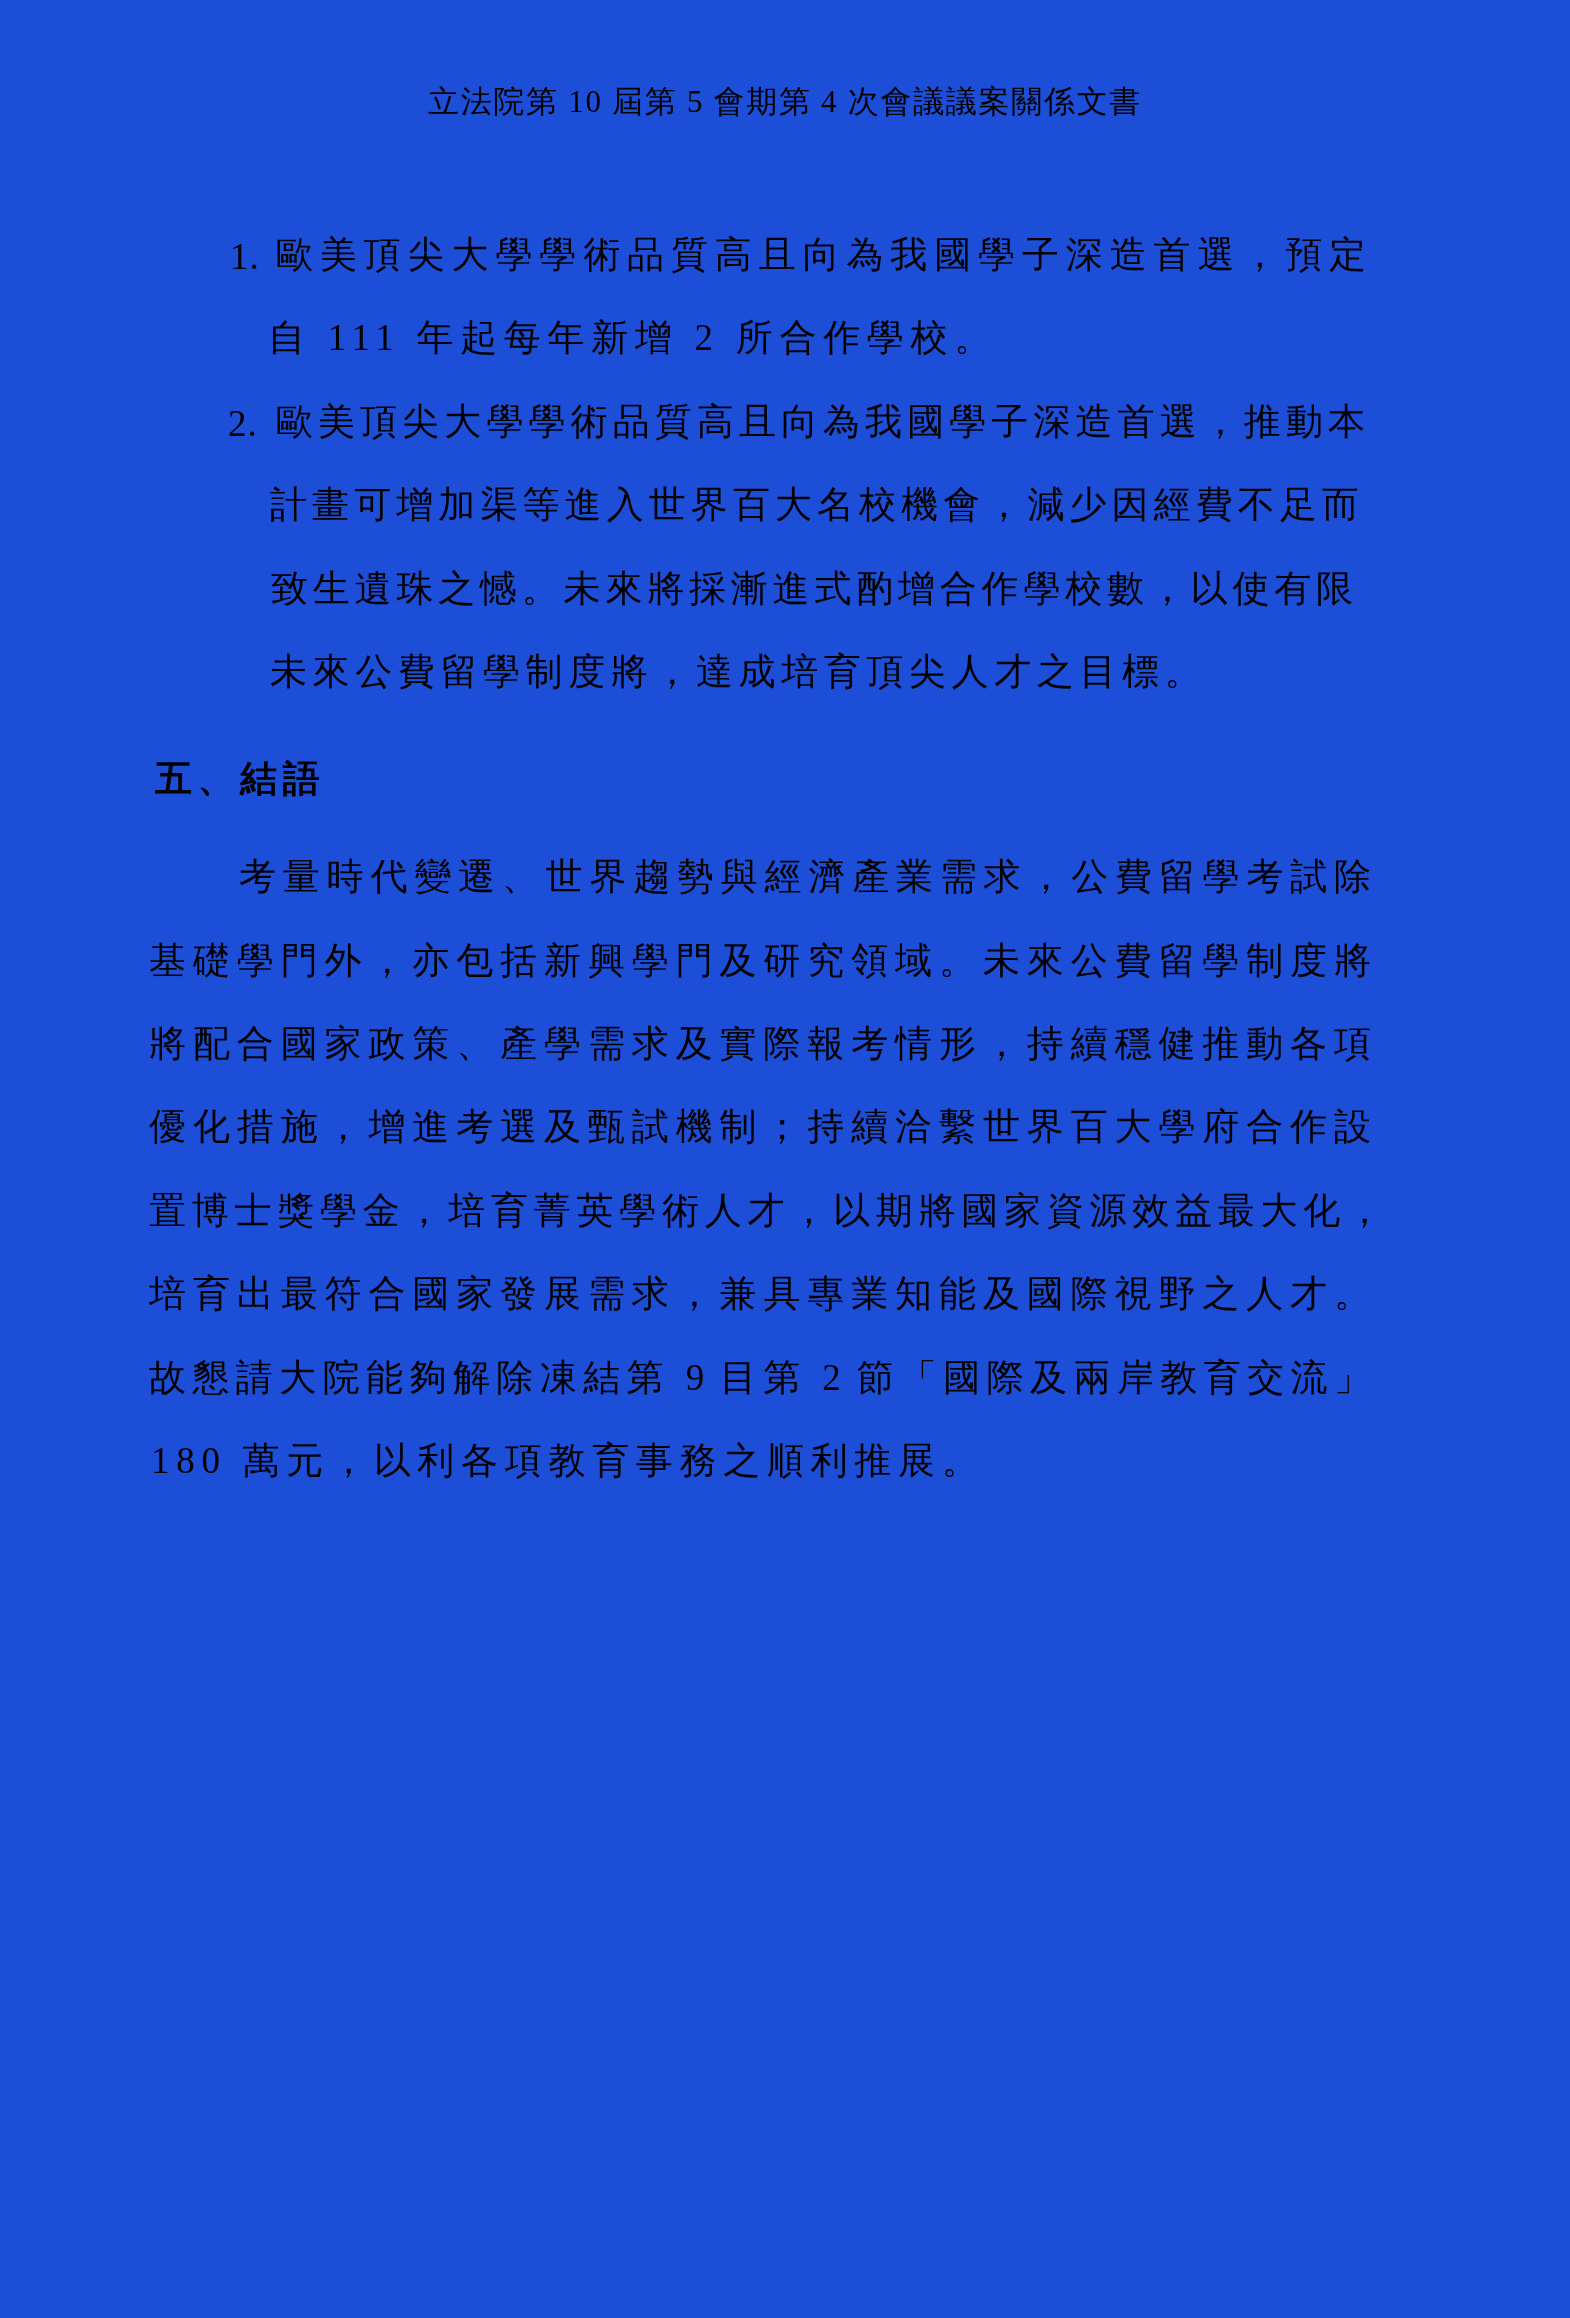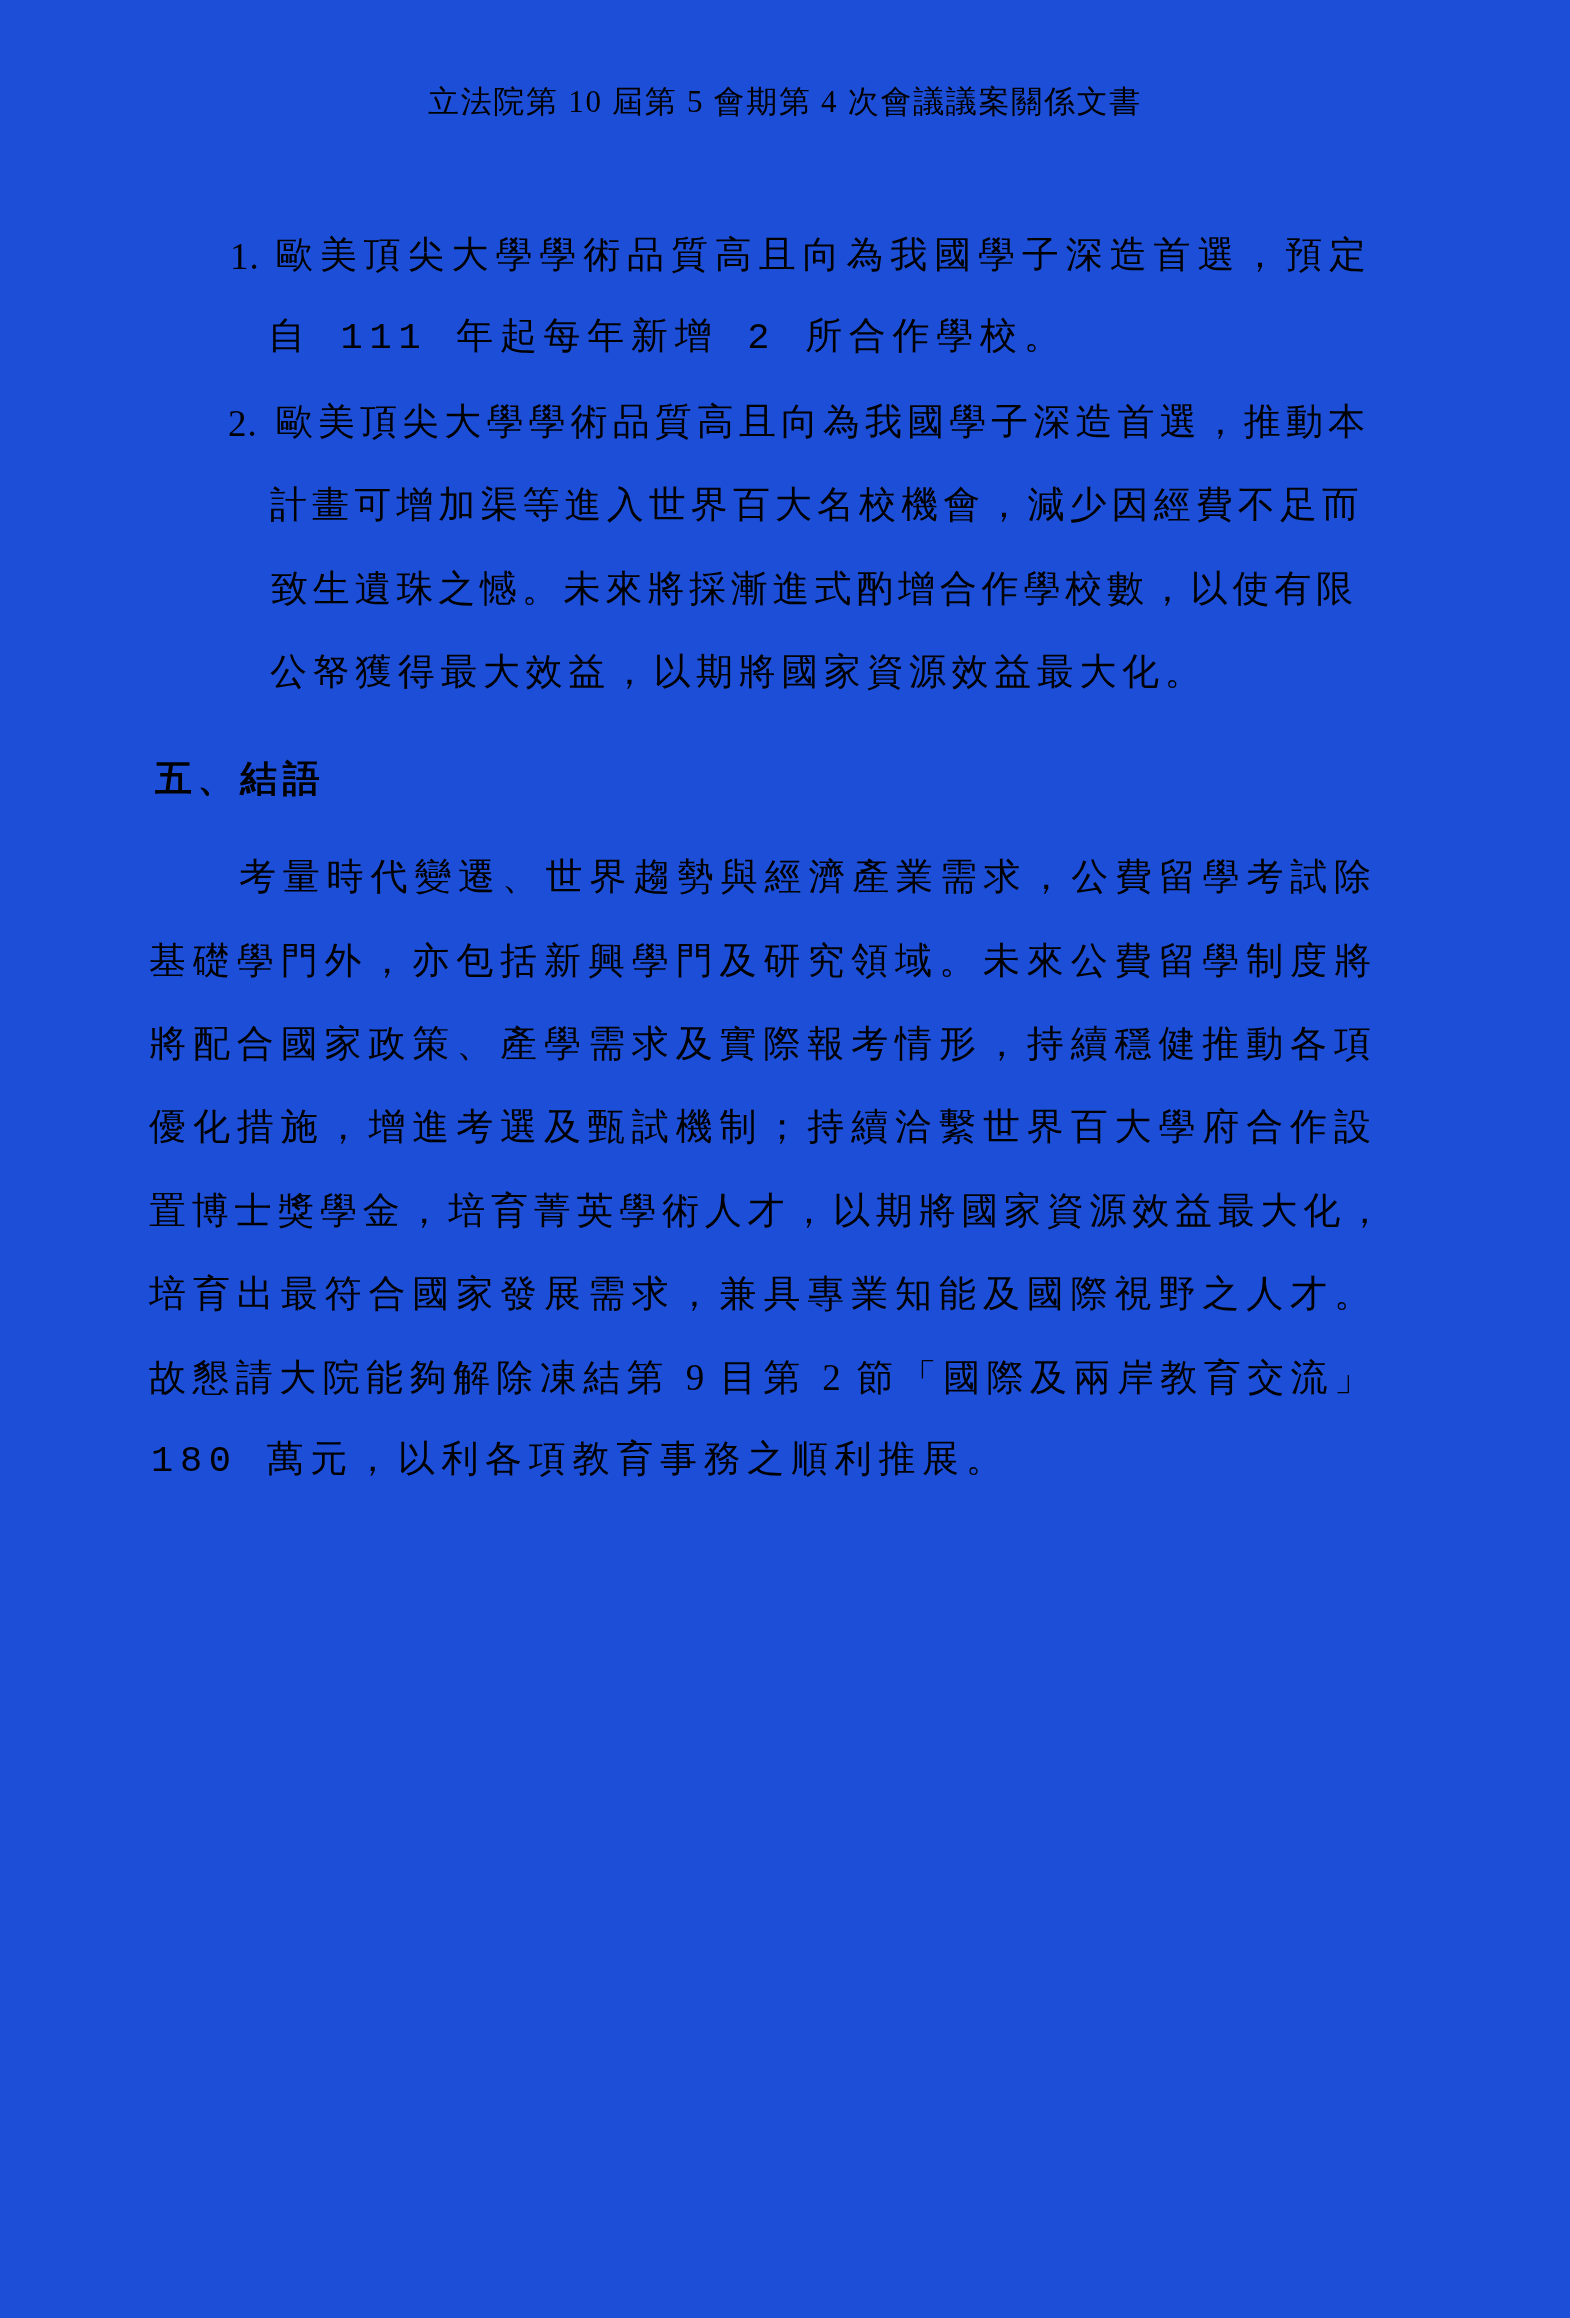--- a/index.html
+++ b/index.html
@@ -29,21 +29,21 @@
     white-space: nowrap;
   }
   
   .just {
     white-space: normal;
     text-align: justify;
     text-align-last: justify;
     text-justify: inter-character;
     letter-spacing: 0;
   }
-  .sp { letter-spacing: 6.7px; font-family: Liberation Mono, monospace; }
+  .sp { letter-spacing: 6.7px; }
   .sp10 { letter-spacing: 5.6px; }
   .item-number { letter-spacing: 1.1px; }
   .section-heading {
     position: absolute;
     font-size: 37px;
     font-weight: bold;
     letter-spacing: 5.6px;
     white-space: nowrap;
   }
   .page-number {
@@ -63,21 +63,21 @@
   <div class="doc-header">立法院第 10 屆第 5 會期第 4 次會議議案關係文書</div>
 
   <div class="line item-number" style="top:236px; left:230px;">1.</div>
   <div class="line just" style="top:234px; left:276px; width:1090px;">歐美頂尖大學學術品質高且向為我國學子深造首選，預定</div>
   <div class="line sp" style="top:317px; left:268px;">自 111 年起每年新增 2 所合作學校。</div>
 
   <div class="line item-number" style="top:403px; left:228px;">2.</div>
   <div class="line just" style="top:401px; left:276px; width:1089px;">歐美頂尖大學學術品質高且向為我國學子深造首選，推動本</div>
   <div class="line just" style="top:484px; left:270px; width:1089px;">計畫可增加渠等進入世界百大名校機會，減少因經費不足而</div>
   <div class="line just" style="top:568px; left:271px; width:1082px;">致生遺珠之憾。未來將採漸進式酌增合作學校數，以使有限</div>
-  <div class="line sp10" style="top:651px; left:270px;">公帑獲得最大效益，以期將國家資源效益最大化。</div>
+  <div class="line sp10" style="top:651px; left:270px;">未來公費留學制度將，達成培育頂尖人才之目標。</div>
 
   <div class="section-heading" style="top:754px; left:155px;font-family:Liberation Serif, serif;">五、結語</div>
 
   <div class="line just" style="top:856px; left:149px; width:1222px; text-indent:90px;">考量時代變遷、世界趨勢與經濟產業需求，公費留學考試除</div>
   <div class="line just" style="top:940px; left:149px; width:1222px;">基礎學門外，亦包括新興學門及研究領域。未來公費留學制度將</div>
   <div class="line just" style="top:1023px; left:149px; width:1222px;">將配合國家政策、產學需求及實際報考情形，持續穩健推動各項</div>
   <div class="line just" style="top:1106px; left:149px; width:1222px;">優化措施，增進考選及甄試機制；持續洽繫世界百大學府合作設</div>
   <div class="line just" style="top:1190px; left:149px; width:1234px;">置博士獎學金，培育菁英學術人才，以期將國家資源效益最大化，</div>
   <div class="line just" style="top:1273px; left:149px; width:1222px;">培育出最符合國家發展需求，兼具專業知能及國際視野之人才。</div>
   <div class="line just" style="top:1357px; left:149px; width:1222px;">故懇請大院能夠解除凍結第 9 目第 2 節「國際及兩岸教育交流」</div>

